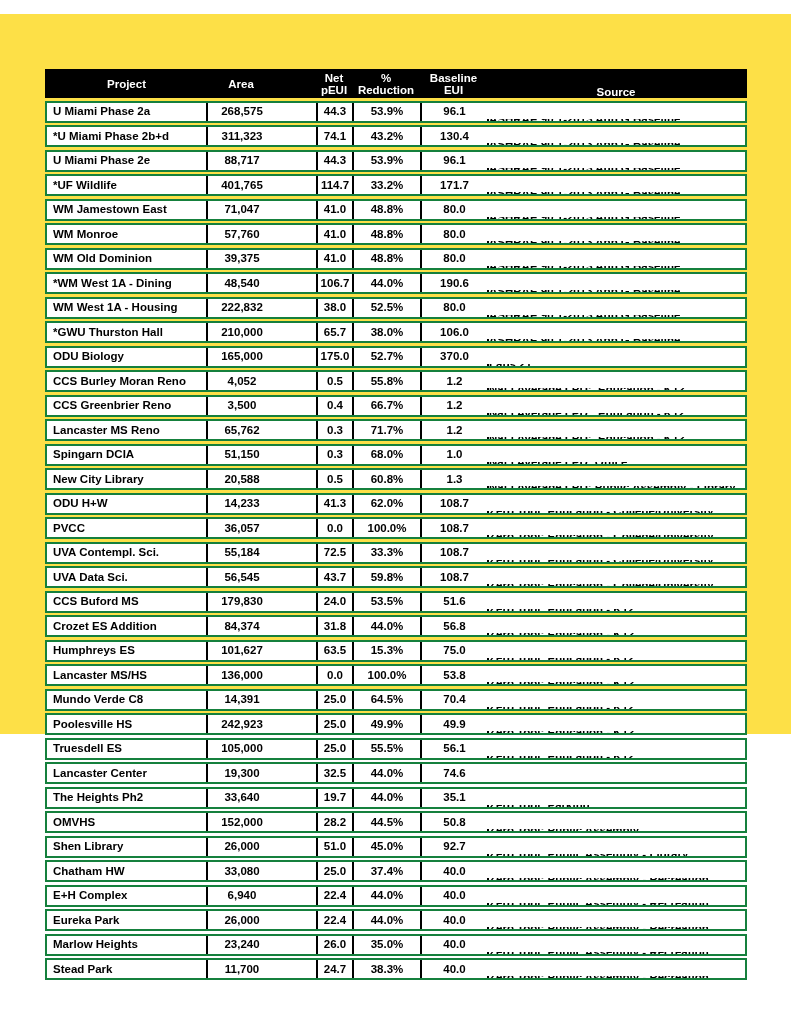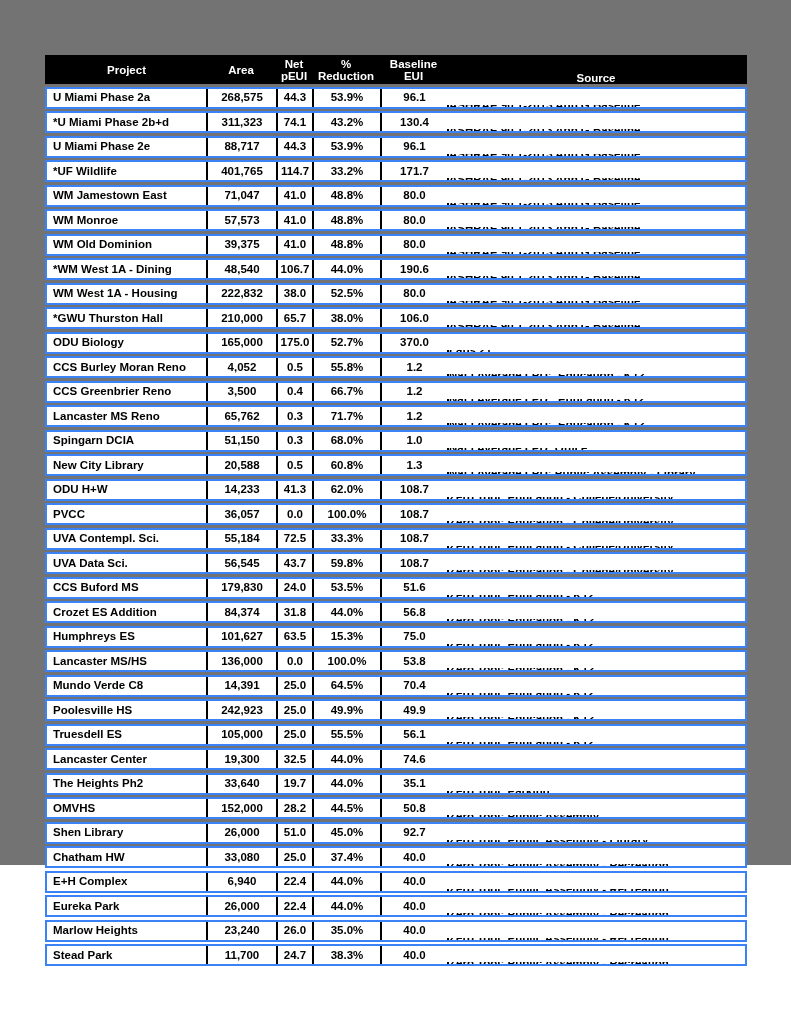--- a/index.html
+++ b/index.html
@@ -5,22 +5,22 @@
   * { margin: 0; padding: 0; box-sizing: border-box; }
   html, body { background: #ffffff; }
   body {
     width: 791px; height: 1024px;
     position: relative;
     overflow: hidden;
     font-family: "Liberation Sans", sans-serif;
   }
   .page {
     position: absolute;
-    left: 0; top: 0; width: 791px; height: 865px;
-    background: #737373;
+    left: 0; top: 14px; width: 791px; height: 720px;
+    background: #fde047;
   }
   .tbl {
     position: absolute;
     left: 45px; top: 55px;
     width: 702px;
     display: flex;
     flex-direction: column;
     gap: 2.5px;
   }
   
@@ -40,39 +40,39 @@
     font-weight: bold;
     font-size: 11.5px;
     line-height: 12px;
   }
   
   #rows { display: contents; }
   .data-row {
     display: flex;
     align-items: stretch;
     height: 22px;
-    border: 2px solid #3b82f6;
+    border: 2px solid #15803d;
     background: #ffffff;
   }
   .cell {
     display: flex;
     align-items: center;
     justify-content: center;
     font-weight: bold;
     font-size: 11.5px;
     line-height: 13px;
     color: #000000;
     overflow: hidden;
     white-space: nowrap;
   }
   .data-row .cell + .cell { border-left: 2px solid #000000; }
   
   .c0 { width: 159px; }
   .c1 { width: 70px; }
-  .c2 { width: 36px; }
+  .c2 { width: 36px; margin-left: 40px; }
   .c3 { width: 68px; }
   .c4 { width: 67px; }
   .c5 { flex: 1; margin-top: 16px; }
   .cell.c0 { justify-content: flex-start; padding-left: 6px; }
   .cell.c5 { justify-content: flex-start; padding-left: 0; white-space: pre; }
   .hcell.c2, .hcell.c3, .hcell.c4 { white-space: normal; }
 </style>
 </head>
 <body>
 
@@ -127,21 +127,21 @@
     <div class="cell c0">WM Jamestown East</div>
     <div class="cell c1">71,047</div>
     <div class="cell c2">41.0</div>
     <div class="cell c3">48.8%</div>
     <div class="cell c4">80.0</div>
     <div class="cell c5">ASHRAE 90.1-2013 App G Baseline</div>
   </div>
 
   <div class="data-row">
     <div class="cell c0">WM Monroe</div>
-    <div class="cell c1">57,573</div>
+    <div class="cell c1">57,760</div>
     <div class="cell c2">41.0</div>
     <div class="cell c3">48.8%</div>
     <div class="cell c4">80.0</div>
     <div class="cell c5">ASHRAE 90.1-2013 App G Baseline</div>
   </div>
 
   <div class="data-row">
     <div class="cell c0">WM Old Dominion</div>
     <div class="cell c1">39,375</div>
     <div class="cell c2">41.0</div>

